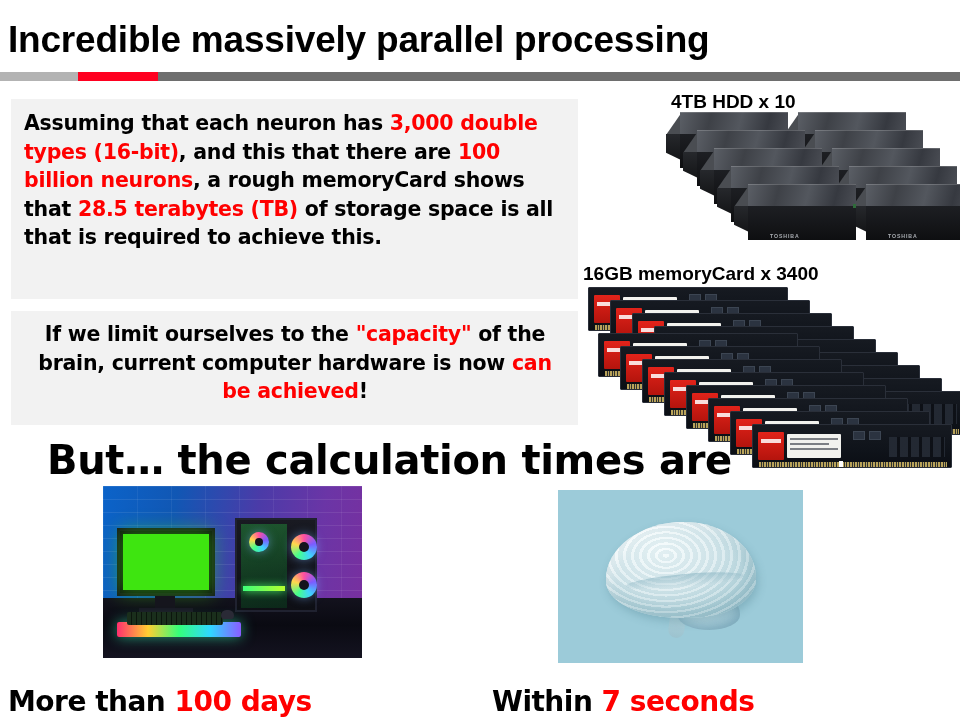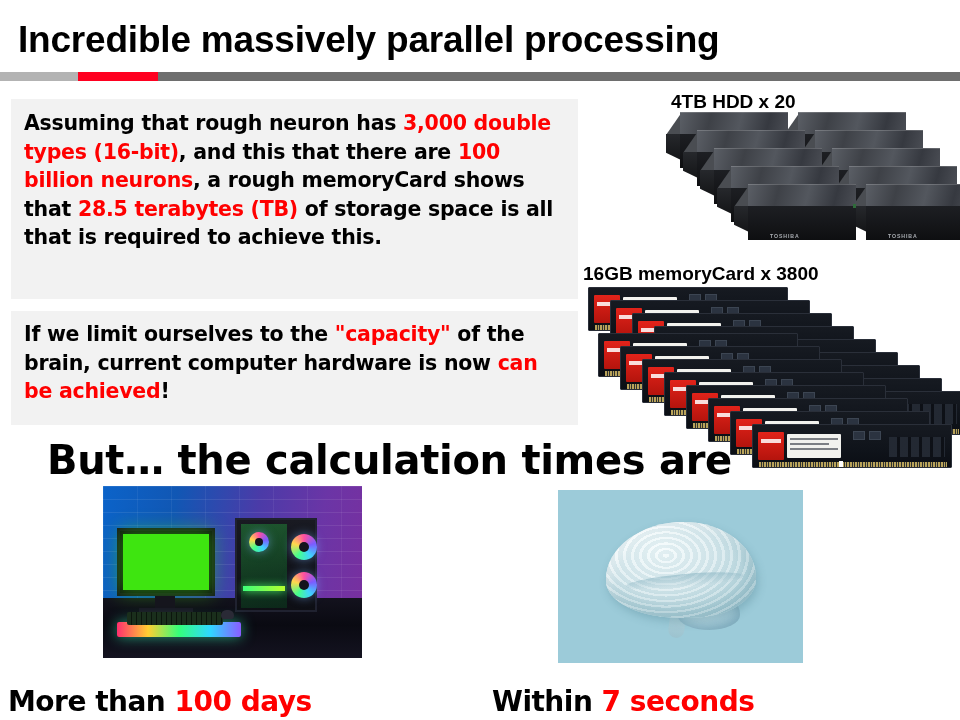--- a/index.html
+++ b/index.html
@@ -12,21 +12,21 @@
     height: 720px;
     position: relative;
     overflow: hidden;
     font-family: "Liberation Sans", sans-serif;
     -webkit-font-smoothing: antialiased;
   }
 
   
   #slide-title {
     position: absolute;
-    left: 18px;
+    left: 8px;
     top: 18px;
     width: 920px;
     font-size: 37px;
     font-weight: bold;
     color: #000000;
     letter-spacing: -0.2px;
     line-height: 44px;
     white-space: nowrap;
   }
 
@@ -58,20 +58,21 @@
     font-size: 20.5px;
     line-height: 28.6px;
     letter-spacing: -0.25px;
   }
   #panel-capacity {
     left: 11px; top: 311px; width: 567px; height: 114px;
     padding: 9px 12px 6px 13px;
     font-size: 20.5px;
     line-height: 28.6px;
     letter-spacing: -0.25px;
+    text-align: center;
   }
   .hl { color: #FF0000; }
 
   
   #but-line {
     position: absolute;
     left: 47px;
     top: 437px;
     font-size: 40px;
     font-weight: bold;
@@ -356,30 +357,30 @@
 
 <div id="slide-title">Incredible massively parallel processing</div>
 
 <div id="title-divider">
   <div class="seg" id="divider-seg-light"></div>
   <div class="seg" id="divider-seg-accent"></div>
   <div class="seg" id="divider-seg-dark"></div>
 </div>
 
 <div class="text-panel" id="panel-storage">
-  <span>Assuming that rough neuron has </span><span class="hl">3,000 double types (16-bit)</span><span>, and this that there are </span><span class="hl">100 billion neurons</span><span>, a rough memoryCard shows that </span><span class="hl">28.5 terabytes (TB)</span><span> of storage space is all that is required to achieve this.</span>
+  <span>Assuming that each neuron has </span><span class="hl">3,000 double types (16-bit)</span><span>, and this that there are </span><span class="hl">100 billion neurons</span><span>, a rough memoryCard shows that </span><span class="hl">28.5 terabytes (TB)</span><span> of storage space is all that is required to achieve this.</span>
 </div>
 
 <div class="text-panel" id="panel-capacity">
   <span>If we limit ourselves to the </span><span class="hl">"capacity"</span><span> of the brain, current computer hardware is now </span><span class="hl">can be achieved</span><span>!</span>
 </div>
 
 <div id="but-line">But… the calculation times are</div>
 
-<div class="hw-caption" id="caption-hdd">4TB HDD x 20</div>
+<div class="hw-caption" id="caption-hdd">4TB HDD x 10</div>
 
 <div id="hdd-illustration">
   <div class="hdd" style="left:164px; top:2px;">
       <div class="lid"></div>
       <div class="top"></div>
       <div class="side"></div>
       <div class="front">
         <span class="brand">TOSHIBA</span>
       </div>
       <div class="accent"></div>
@@ -460,21 +461,21 @@
       <div class="lid"></div>
       <div class="top"></div>
       <div class="side"></div>
       <div class="front">
         <span class="brand">TOSHIBA</span>
       </div>
       <div class="accent"></div>
     </div>
 </div>
 
-<div class="hw-caption" id="caption-ram">16GB memoryCard x 3800</div>
+<div class="hw-caption" id="caption-ram">16GB memoryCard x 3400</div>
 
 <div id="ram-illustration">
   <div class="ram" style="left:0px;   top:0px;">
       <div class="label"></div>
       <div class="sticker">
         <i></i>
         <i></i>
         <i></i>
       </div>
       <div class="chip" style="left:100px;"></div>

